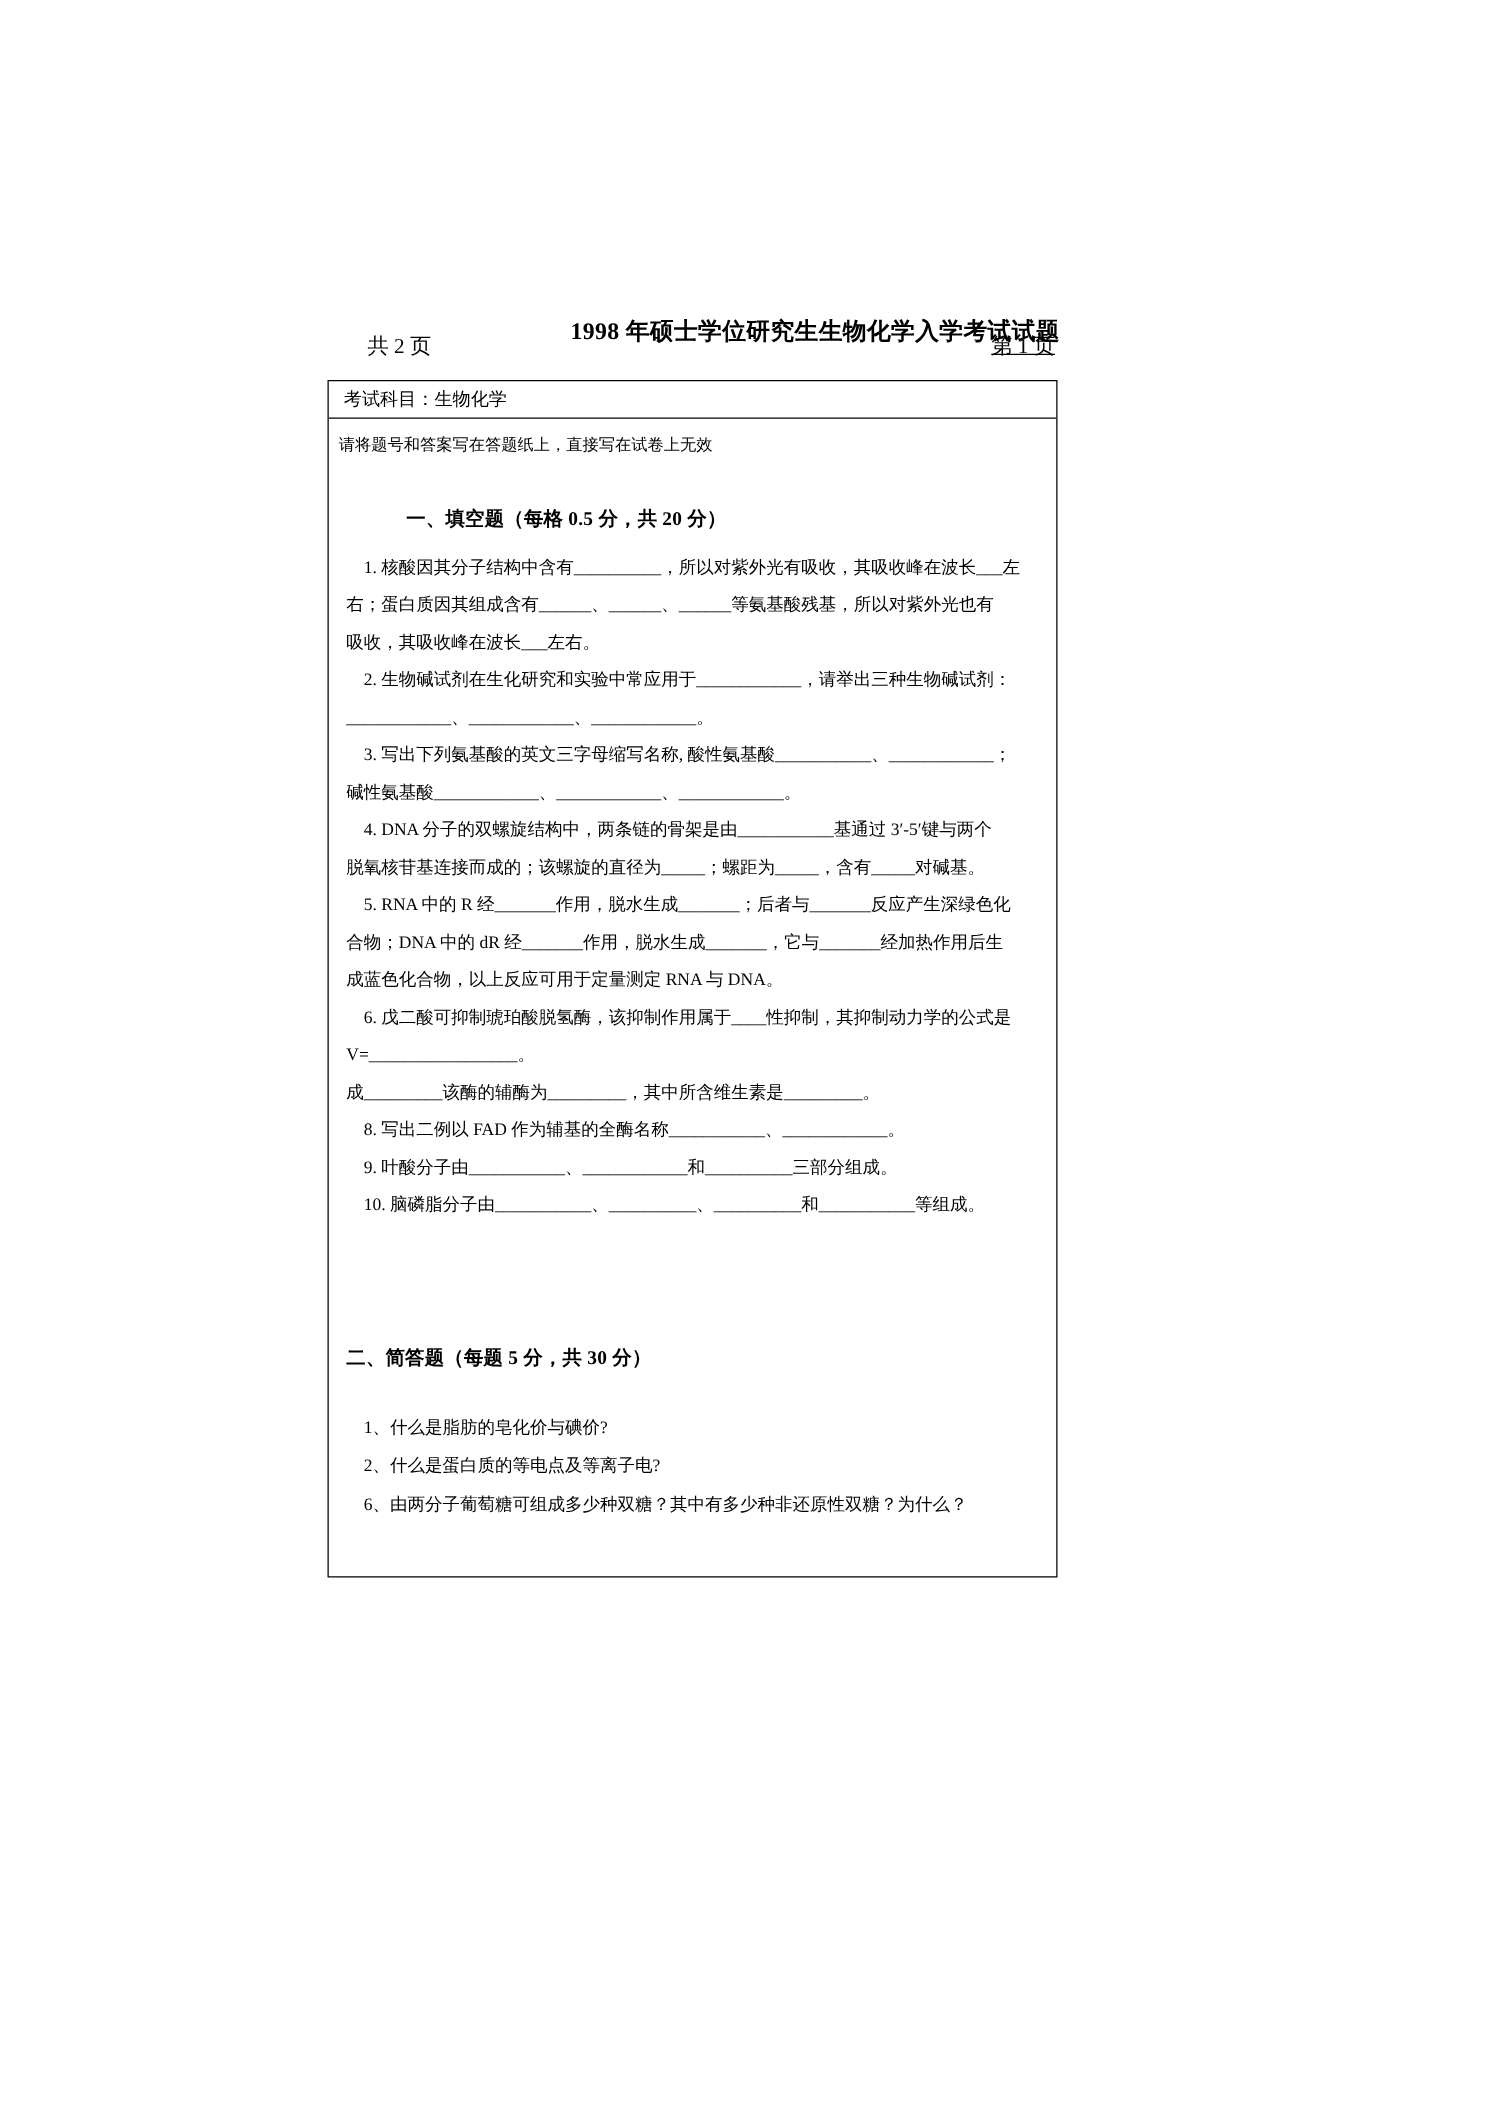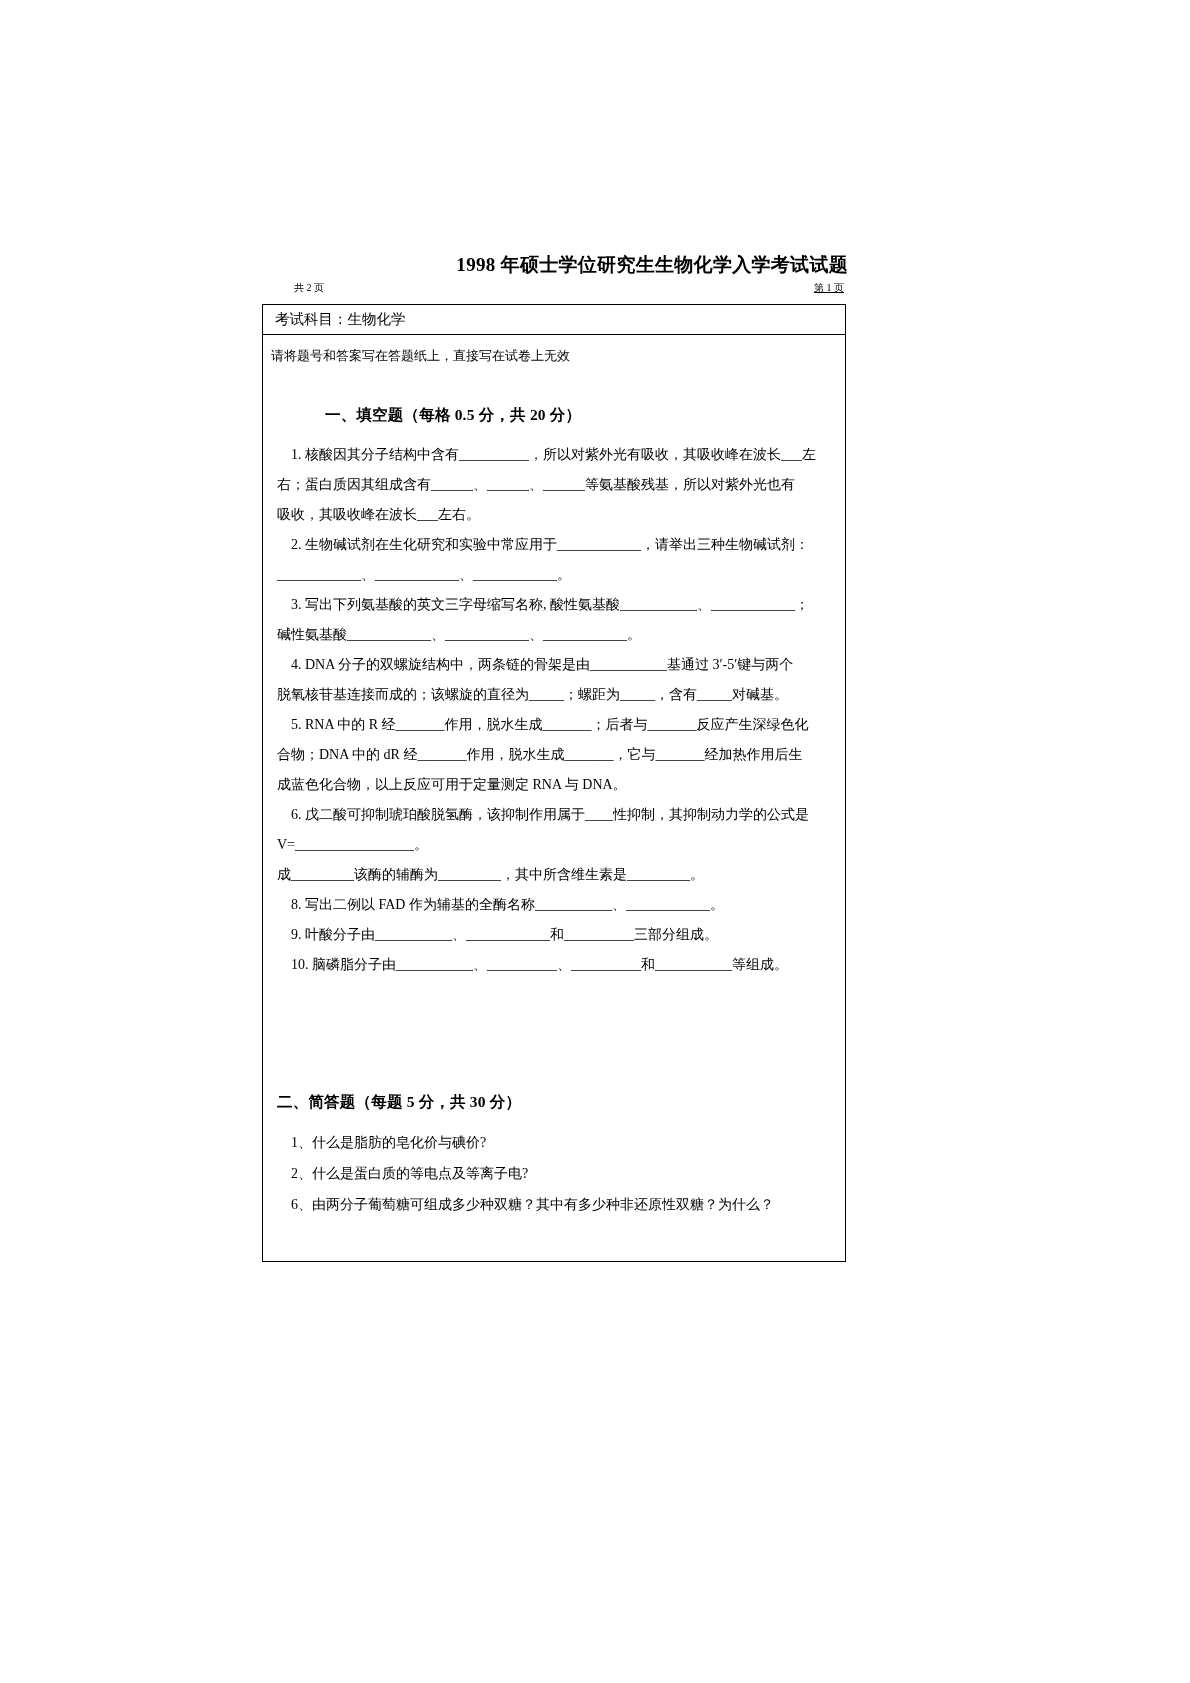--- a/index.html
+++ b/index.html
@@ -28,24 +28,24 @@
     top: 252px;
     width: 586px;
     text-align: right;
     font-weight: bold;
     font-size: 19px;
     letter-spacing: 0.3px;
   }
   .page-meta {
     position: absolute;
     left: 262px;
-    top: 281px;
+    top: 265px;
     width: 586px;
     height: 22px;
-    font-size: 10px;
+    font-size: 17px;
   }
   .page-meta .left {
     position: absolute;
     left: 32px;
     top: 0;
   }
   .page-meta .right {
     position: absolute;
     right: 4px;
     top: 0;
@@ -88,21 +88,21 @@
   }
   .s1-head {
     position: absolute;
     left: 14px;
     top: 100px;
     margin-left: 48px;
   }
   .s2-head {
     position: absolute;
     left: 14px;
-    top: 787px;
+    top: 771px;
   }
   .qlist {
     position: absolute;
     left: 14px;
     top: 135px;
     width: 552px;
   }
   .q {
     font-size: 14px;
     line-height: 30px;

